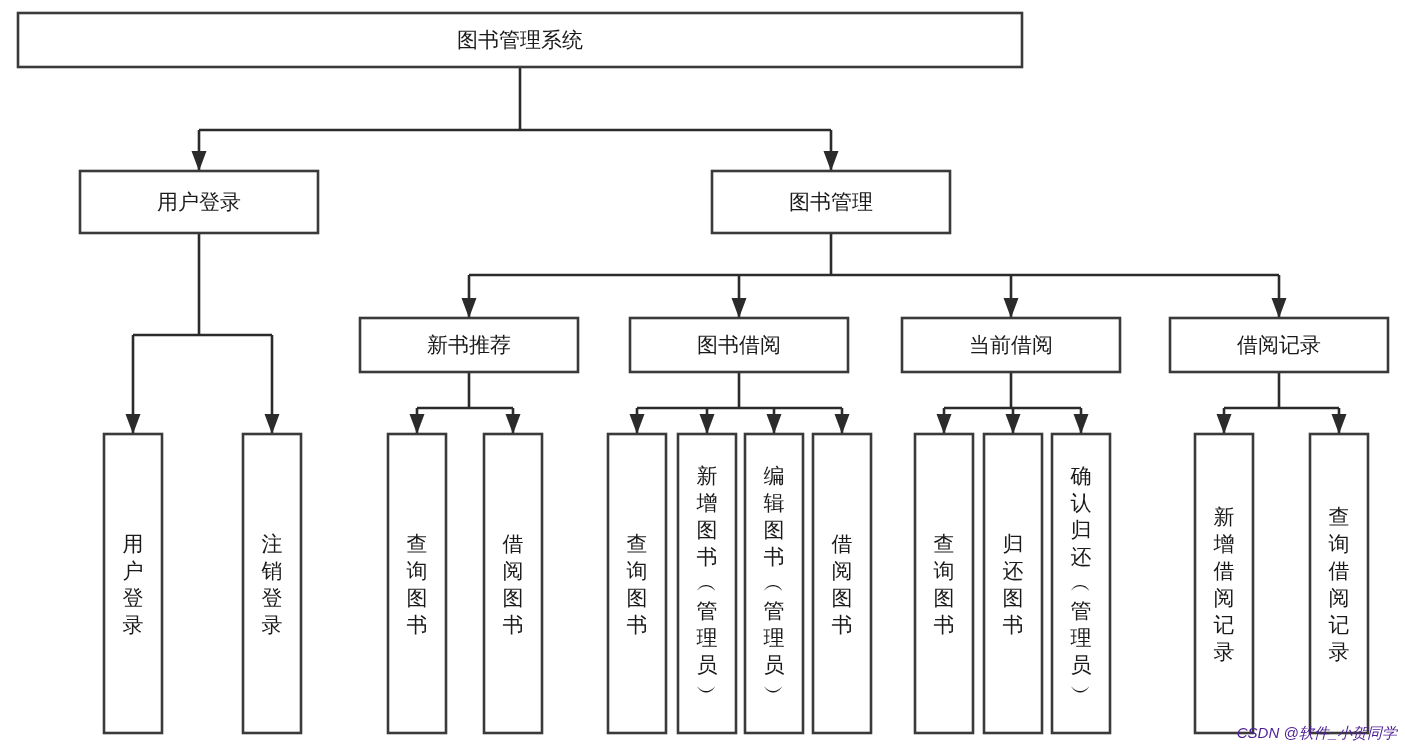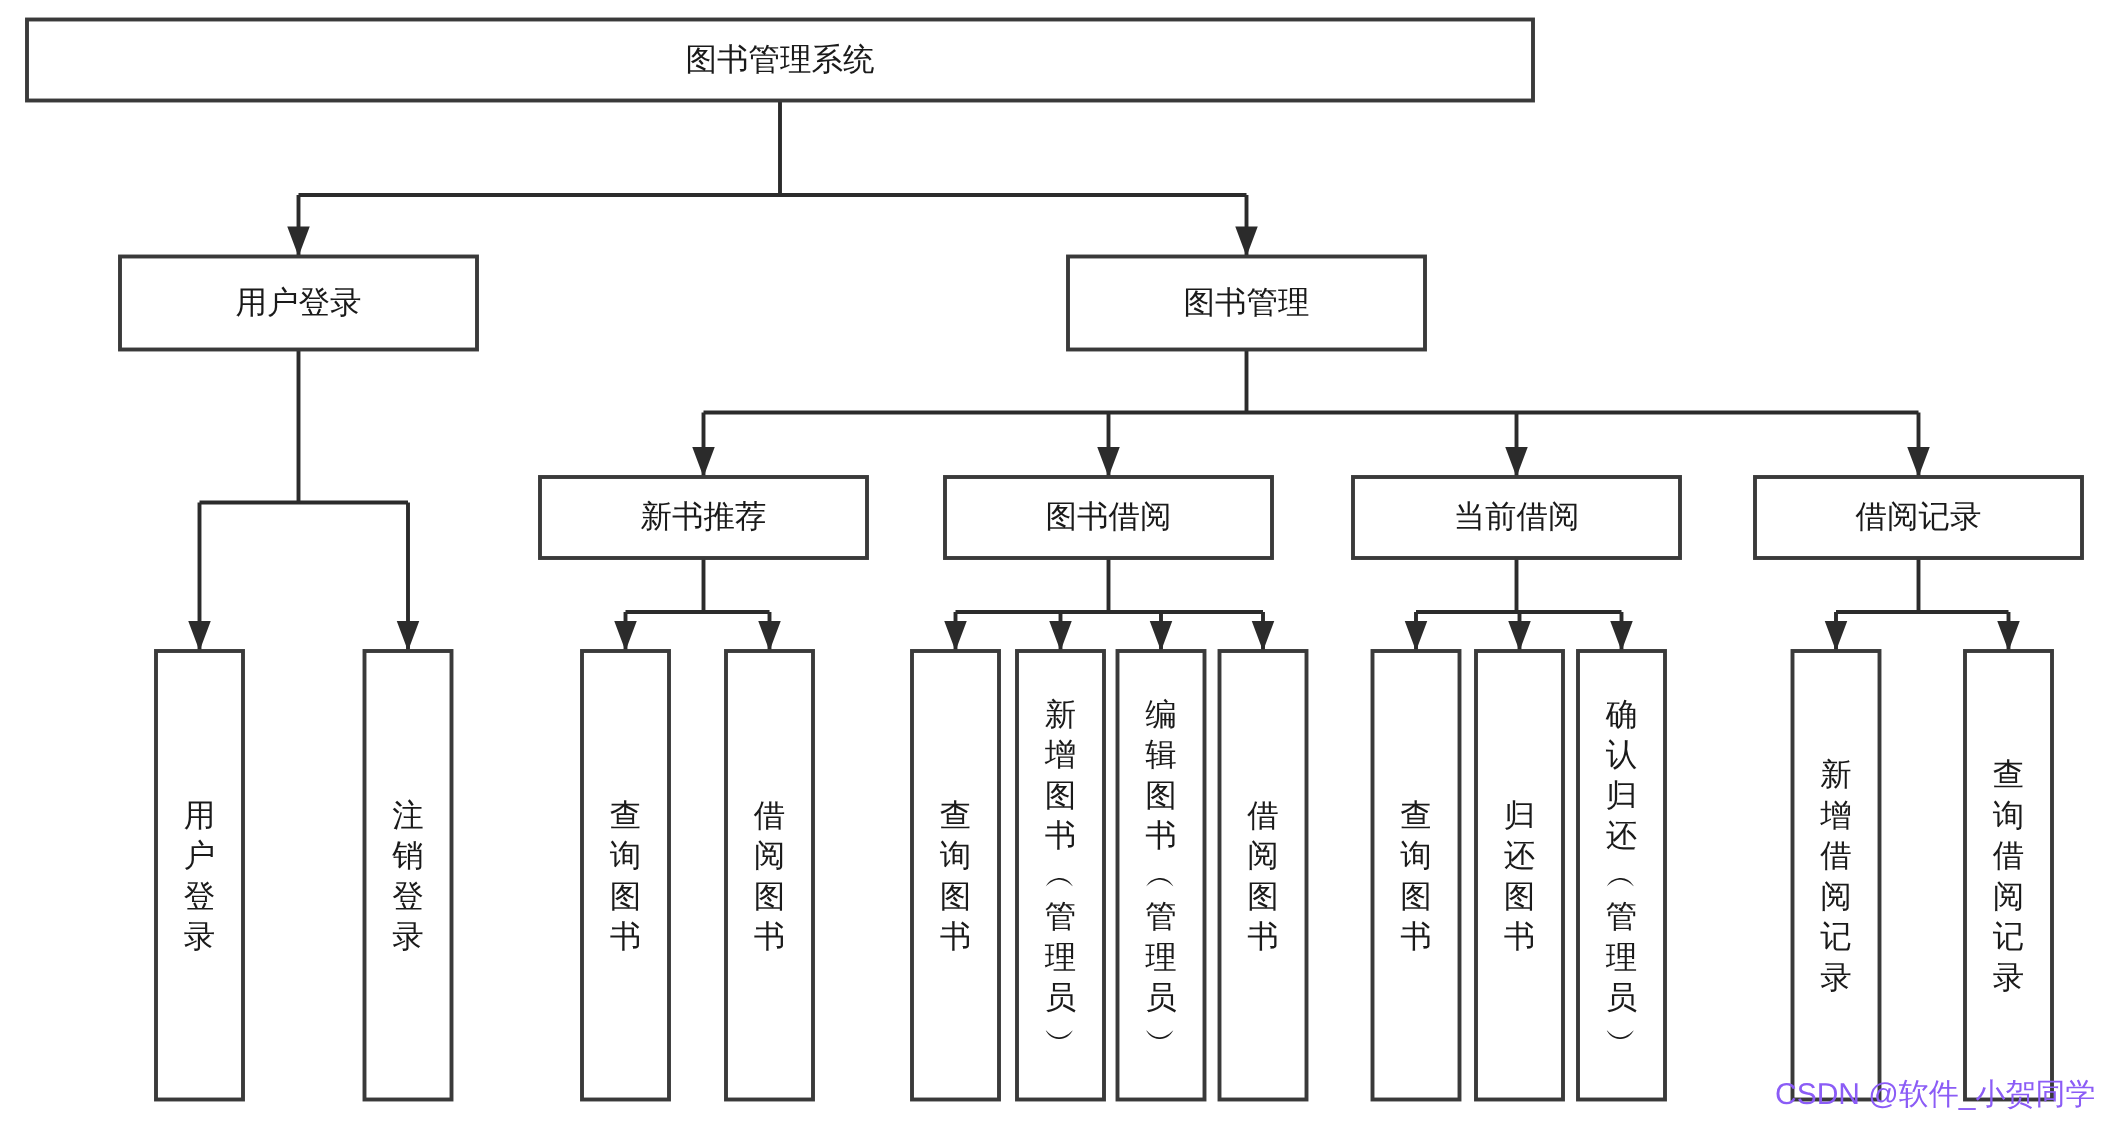--- a/index.html
+++ b/index.html
@@ -4,21 +4,21 @@
 <style>
   html,body{margin:0;padding:0;background:#ffffff;}
   body{font-family:"Liberation Sans","DejaVu Sans",sans-serif;}
   #diagram-canvas{position:relative;width:1405px;height:747px;background:#ffffff;overflow:hidden;}
   svg#tree{position:absolute;left:0;top:0;width:1405px;height:747px;}
   .node-box{fill:#ffffff;stroke:#3a3a3a;stroke-width:2.6;}
   .node-label{fill:#1a1a1a;font-family:"Liberation Sans","DejaVu Sans",sans-serif;font-size:21px;text-anchor:middle;dominant-baseline:middle;}
   .node-label-v{fill:#1a1a1a;font-family:"Liberation Sans","DejaVu Sans",sans-serif;font-size:21px;text-anchor:middle;}
   .edge{stroke:#2b2b2b;stroke-width:2.6;fill:none;stroke-linecap:butt;}
   .arrow-head{fill:#2b2b2b;}
-  .watermark{position:absolute;right:8px;bottom:4px;color:#8b5cf6;font-size:20px;font-family:"Liberation Sans","DejaVu Sans",sans-serif;white-space:nowrap;pointer-events:none;}
+  .watermark{position:absolute;right:8px;bottom:4px;color:#4c1d95;font-size:15px;font-family:"Liberation Sans","DejaVu Sans",sans-serif;white-space:nowrap;pointer-events:none;font-style:italic;}
 </style>
 </head>
 <body>
 
 <div id="diagram-canvas">
   <svg id="tree" viewBox="0 0 1405 747">
     <g id="edges-layer">
         <path d="M 520 67 L 520 130" class="edge"></path>
         <path d="M 199 130 L 831 130" class="edge"></path>
         <path d="M 199 130 L 199 171" class="edge"></path>

